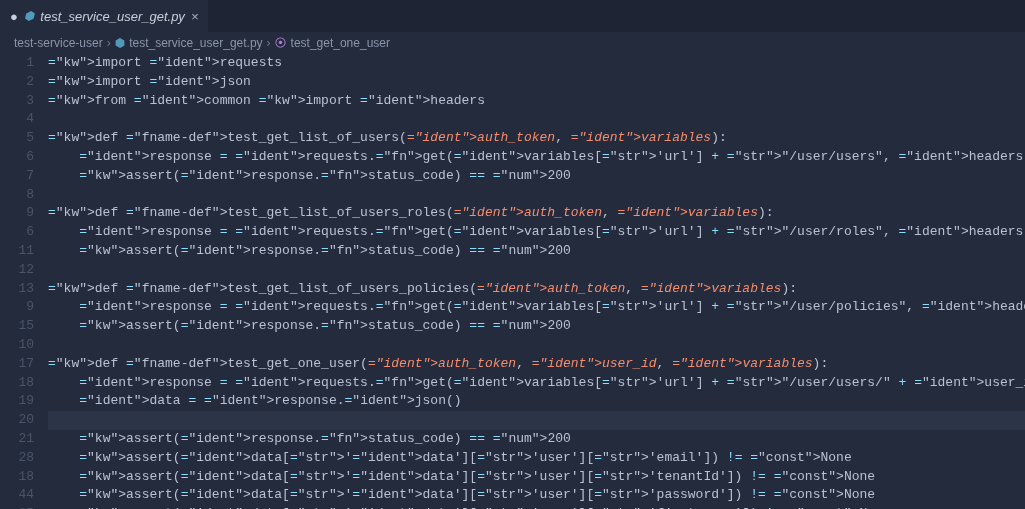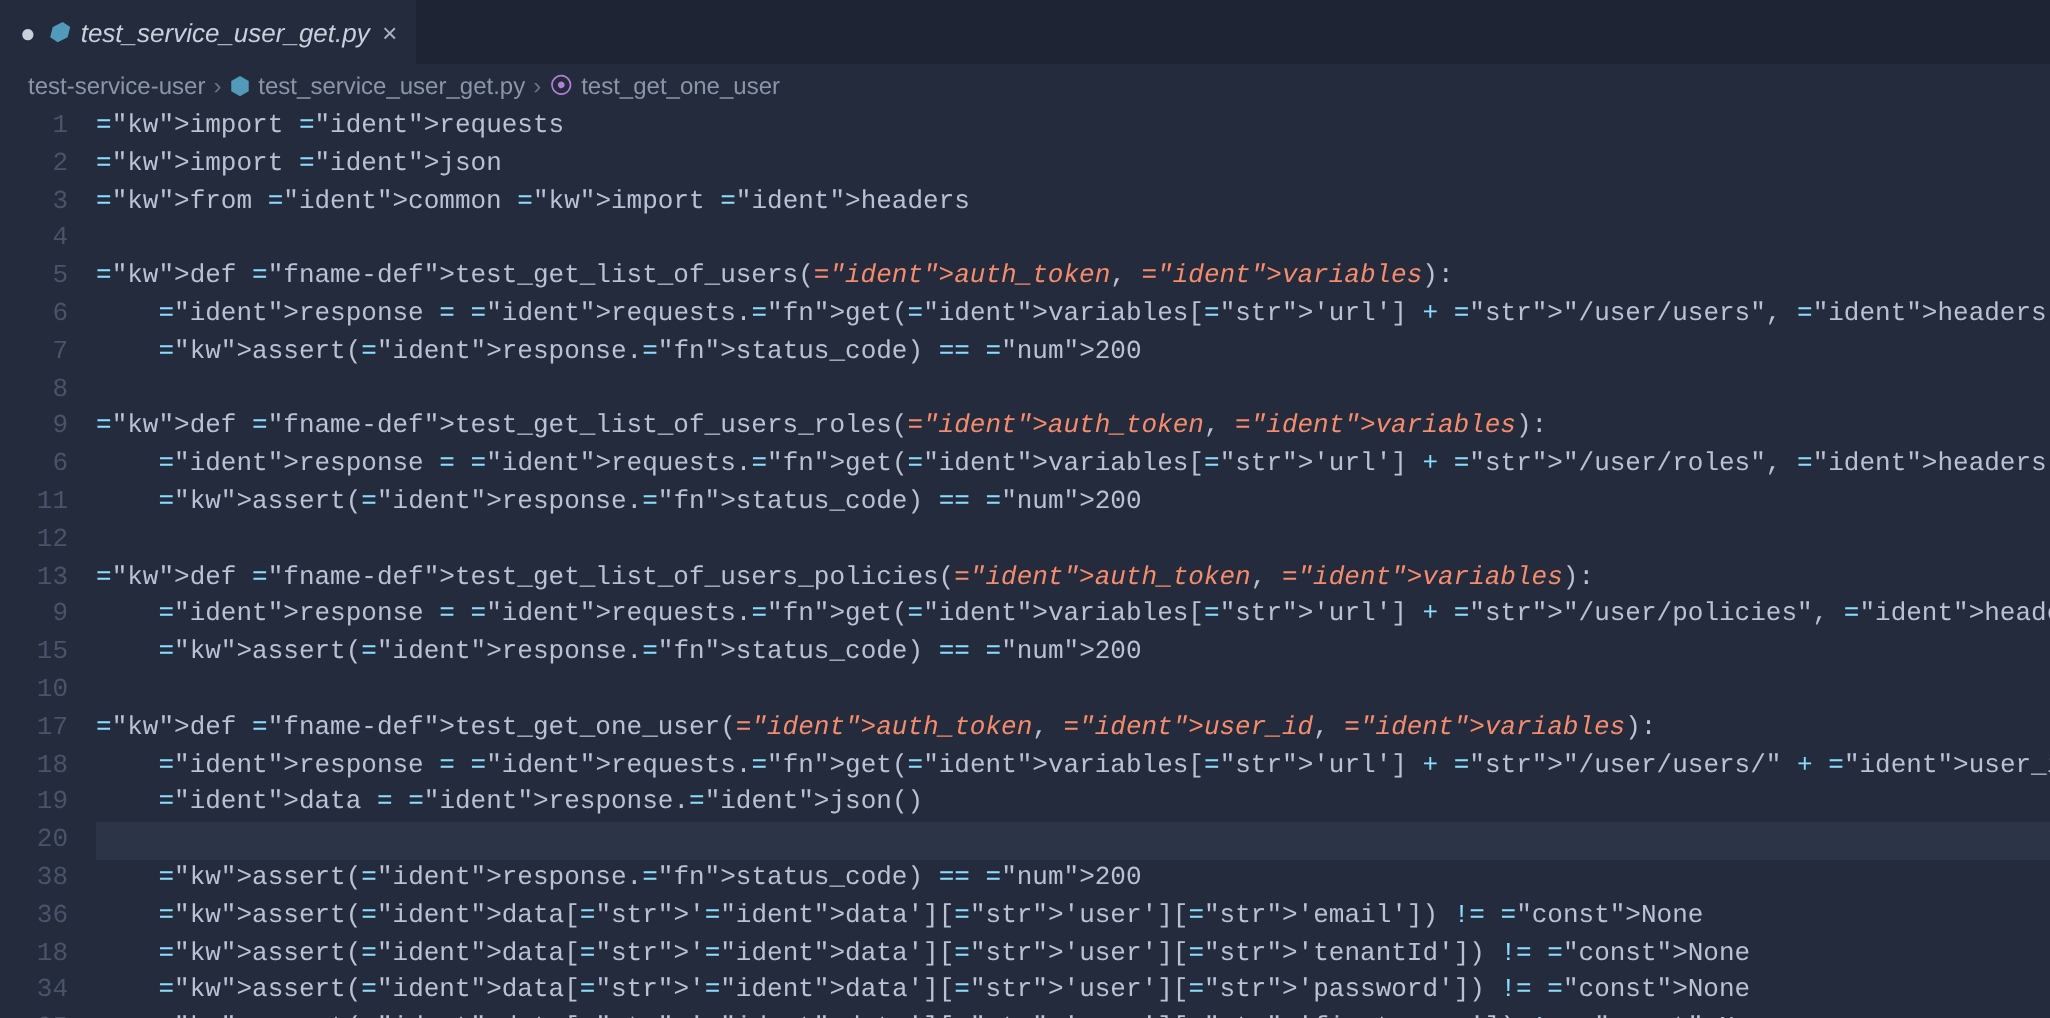--- a/index.html
+++ b/index.html
@@ -127,21 +127,21 @@
         <div>11</div>
         <div>12</div>
         <div>13</div>
         <div>9</div>
         <div>15</div>
         <div>10</div>
         <div>17</div>
         <div>18</div>
         <div>19</div>
         <div>20</div>
-        <div>38</div>
-        <div>36</div>
+        <div>21</div>
+        <div>28</div>
         <div>18</div>
-        <div>34</div>
+        <div>44</div>
         <div>25</div>
       </div>
     <div class="code" id="code"><div><span class<span="" class="op">=</span>"kw"&gt;import <span class<span="" class="op">=</span>"ident"&gt;requests</div><div><span class<span="" class="op">=</span>"kw"&gt;import <span class<span="" class="op">=</span>"ident"&gt;json</div><div><span class<span="" class="op">=</span>"kw"&gt;from <span class<span="" class="op">=</span>"ident"&gt;common <span class<span="" class="op">=</span>"kw"&gt;import <span class<span="" class="op">=</span>"ident"&gt;headers</div><div></div><div><span class<span="" class="op">=</span>"kw"&gt;def <span class<span="" class="op">=</span>"fname-def"&gt;test_get_list_of_users(<span class="param">="ident"&gt;auth_token</span>, <span class="param">="ident"&gt;variables</span>):</div><div>    <span class<span="" class="op">=</span>"ident"&gt;response <span class="op">=</span> <span class<span="" class="op">=</span>"ident"&gt;requests.<span class<span="" class="op">=</span>"fn"&gt;get(<span class<span="" class="op">=</span>"ident"&gt;variables[<span class<span="" class="op">=</span>"str"&gt;'url'] <span class="op">+</span> <span class<span="" class="op">=</span>"str"&gt;"/user/users", <span class<span="" class="op">=</span>"ident"&gt;headers  "ident"&gt;headers("ident"&gt;auth_token))</div><div>    <span class<span="" class="op">=</span>"kw"&gt;assert(<span class<span="" class="op">=</span>"ident"&gt;response.<span class<span="" class="op">=</span>"fn"&gt;status_code) <span class="op">==</span> <span class<span="" class="op">=</span>"num"&gt;200</div><div></div><div><span class<span="" class="op">=</span>"kw"&gt;def <span class<span="" class="op">=</span>"fname-def"&gt;test_get_list_of_users_roles(<span class="param">="ident"&gt;auth_token</span>, <span class="param">="ident"&gt;variables</span>):</div><div>    <span class<span="" class="op">=</span>"ident"&gt;response <span class="op">=</span> <span class<span="" class="op">=</span>"ident"&gt;requests.<span class<span="" class="op">=</span>"fn"&gt;get(<span class<span="" class="op">=</span>"ident"&gt;variables[<span class<span="" class="op">=</span>"str"&gt;'url'] <span class="op">+</span> <span class<span="" class="op">=</span>"str"&gt;"/user/roles", <span class<span="" class="op">=</span>"ident"&gt;headers  "ident"&gt;headers("ident"&gt;auth_token))</div><div>    <span class<span="" class="op">=</span>"kw"&gt;assert(<span class<span="" class="op">=</span>"ident"&gt;response.<span class<span="" class="op">=</span>"fn"&gt;status_code) <span class="op">==</span> <span class<span="" class="op">=</span>"num"&gt;200</div><div></div><div><span class<span="" class="op">=</span>"kw"&gt;def <span class<span="" class="op">=</span>"fname-def"&gt;test_get_list_of_users_policies(<span class="param">="ident"&gt;auth_token</span>, <span class="param">="ident"&gt;variables</span>):</div><div>    <span class<span="" class="op">=</span>"ident"&gt;response <span class="op">=</span> <span class<span="" class="op">=</span>"ident"&gt;requests.<span class<span="" class="op">=</span>"fn"&gt;get(<span class<span="" class="op">=</span>"ident"&gt;variables[<span class<span="" class="op">=</span>"str"&gt;'url'] <span class="op">+</span> <span class<span="" class="op">=</span>"str"&gt;"/user/policies", <span class<span="" class="op">=</span>"ident"&gt;headers  "ident"&gt;headers("ident"&gt;auth_token))</div><div>    <span class<span="" class="op">=</span>"kw"&gt;assert(<span class<span="" class="op">=</span>"ident"&gt;response.<span class<span="" class="op">=</span>"fn"&gt;status_code) <span class="op">==</span> <span class<span="" class="op">=</span>"num"&gt;200</div><div></div><div><span class<span="" class="op">=</span>"kw"&gt;def <span class<span="" class="op">=</span>"fname-def"&gt;test_get_one_user(<span class="param">="ident"&gt;auth_token</span>, <span class="param">="ident"&gt;user_id</span>, <span class="param">="ident"&gt;variables</span>):</div><div>    <span class<span="" class="op">=</span>"ident"&gt;response <span class="op">=</span> <span class<span="" class="op">=</span>"ident"&gt;requests.<span class<span="" class="op">=</span>"fn"&gt;get(<span class<span="" class="op">=</span>"ident"&gt;variables[<span class<span="" class="op">=</span>"str"&gt;'url'] <span class="op">+</span> <span class<span="" class="op">=</span>"str"&gt;"/user/users/" <span class="op">+</span> <span class<span="" class="op">=</span>"ident"&gt;user_id, "ident"&gt;headers  "ident"&gt;headers("ident"&gt;auth_token))</div><div>    <span class<span="" class="op">=</span>"ident"&gt;data <span class="op">=</span> <span class<span="" class="op">=</span>"ident"&gt;response.<span class<span="" class="op">=</span>"ident"&gt;json()</div><div class="highlight-line"></div><div>    <span class<span="" class="op">=</span>"kw"&gt;assert(<span class<span="" class="op">=</span>"ident"&gt;response.<span class<span="" class="op">=</span>"fn"&gt;status_code) <span class="op">==</span> <span class<span="" class="op">=</span>"num"&gt;200</div><div>    <span class<span="" class="op">=</span>"kw"&gt;assert(<span class<span="" class="op">=</span>"ident"&gt;data[<span class<span="" class="op">=</span>"str"&gt;'<span class<span="" class="op">=</span>"ident"&gt;data'][<span class<span="" class="op">=</span>"str"&gt;'user'][<span class<span="" class="op">=</span>"str"&gt;'email']) <span class="op">!=</span> <span class<span="" class="op">=</span>"const"&gt;None</div><div>    <span class<span="" class="op">=</span>"kw"&gt;assert(<span class<span="" class="op">=</span>"ident"&gt;data[<span class<span="" class="op">=</span>"str"&gt;'<span class<span="" class="op">=</span>"ident"&gt;data'][<span class<span="" class="op">=</span>"str"&gt;'user'][<span class<span="" class="op">=</span>"str"&gt;'tenantId']) <span class="op">!=</span> <span class<span="" class="op">=</span>"const"&gt;None</div><div>    <span class<span="" class="op">=</span>"kw"&gt;assert(<span class<span="" class="op">=</span>"ident"&gt;data[<span class<span="" class="op">=</span>"str"&gt;'<span class<span="" class="op">=</span>"ident"&gt;data'][<span class<span="" class="op">=</span>"str"&gt;'user'][<span class<span="" class="op">=</span>"str"&gt;'password']) <span class="op">!=</span> <span class<span="" class="op">=</span>"const"&gt;None</div><div>    <span class<span="" class="op">=</span>"kw"&gt;assert(<span class<span="" class="op">=</span>"ident"&gt;data[<span class<span="" class="op">=</span>"str"&gt;'<span class<span="" class="op">=</span>"ident"&gt;data'][<span class<span="" class="op">=</span>"str"&gt;'user'][<span class<span="" class="op">=</span>"str"&gt;'first_name']) <span class="op">!=</span> <span class<span="" class="op">=</span>"const"&gt;None</div></div>
   </div>
 </div>
 
 </body></html>

